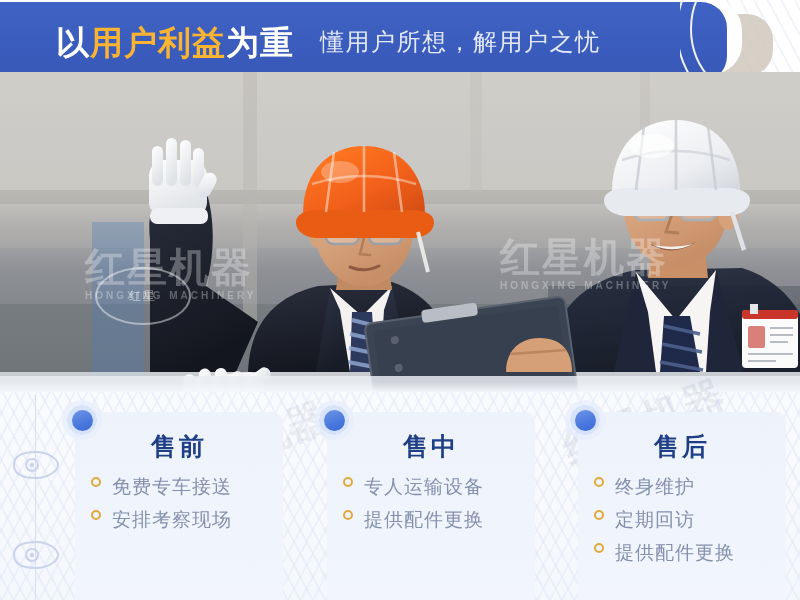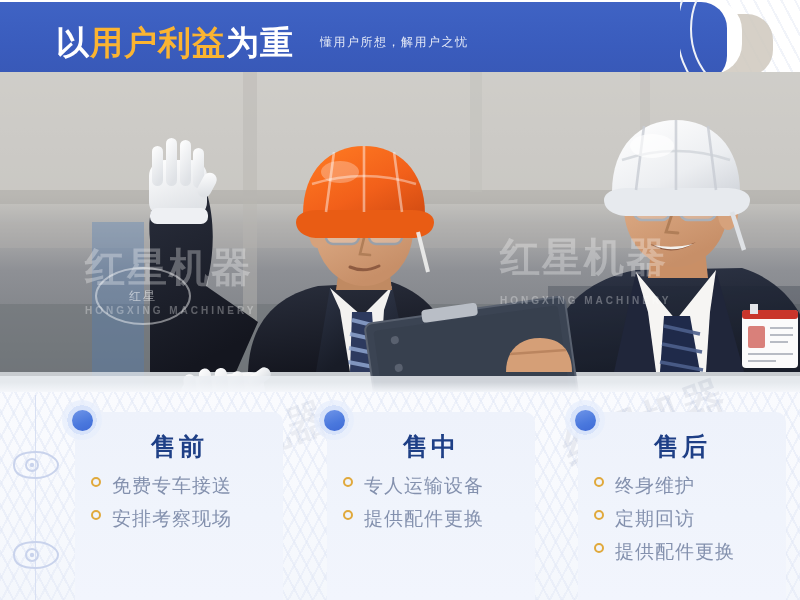--- a/index.html
+++ b/index.html
@@ -43,21 +43,21 @@
     display:flex; align-items:center;
   }
   .banner-title {
     margin-left:56px;
     font-size:33px; font-weight:700; color:#ffffff;
     letter-spacing:1px; line-height:1;
     white-space:nowrap;
   }
   .banner-title .hl { color:#fbb431; }
   .banner-sub {
-    margin-left:26px; font-size:12px; color:#e4e9f7;
+    margin-left:26px; font-size:24px; color:#e4e9f7;
     letter-spacing:1.5px; white-space:nowrap;
   }
 
   
   .corner-arcs {
     position:absolute; right:0; top:0; width:120px; height:110px; overflow:hidden;
     pointer-events:none;
   }
   .corner-arcs span {
     position:absolute; border:2px solid #eef1f7; border-radius:50%;
@@ -77,36 +77,36 @@
   }
 
   
   .wm {
     position:absolute; pointer-events:none; opacity:.30;
     color:#ffffff; font-weight:700; white-space:nowrap;
   }
   .wm-1 { left:85px; top:175px; }
   .wm-2 { left:500px; top:165px; }
   .wm-cn { font-size:40px; letter-spacing:2px; line-height:1; }
-  .wm-en { font-size:10px; letter-spacing:3px; margin-top:18px; }
+  .wm-en { font-size:10px; letter-spacing:3px; margin-top:3px; }
   .wm-seal {
     position:absolute; width:96px; height:58px; border:2px solid rgba(255,255,255,.45);
     border-radius:50%; display:flex; align-items:center; justify-content:center;
     color:rgba(255,255,255,.55); font-size:12px; letter-spacing:2px;
   }
 
   
   .decor-line {
     position:absolute; left:35px; top:395px; width:1px; height:205px;
     background:#d8e0f3;
   }
   .decor-eye { position:absolute; left:10px; width:52px; height:30px; }
 
   
-  .cards { position:absolute; left:0; top:398px; width:688px; height:202px;font-family:Liberation Mono, monospace; }
+  .cards { position:absolute; left:0; top:398px; width:688px; height:202px; }
 
   .card {
     position:absolute; top:14px; width:208px; height:188px;
     background:linear-gradient(180deg,#eef2fb 0%, #f0f4fc 55%, #f2f5fd 100%);
     border-radius:10px 10px 0 0;
   }
   .card-1 { left:75px; }
   .card-2 { left:327px; }
   .card-3 { left:578px; }
 

